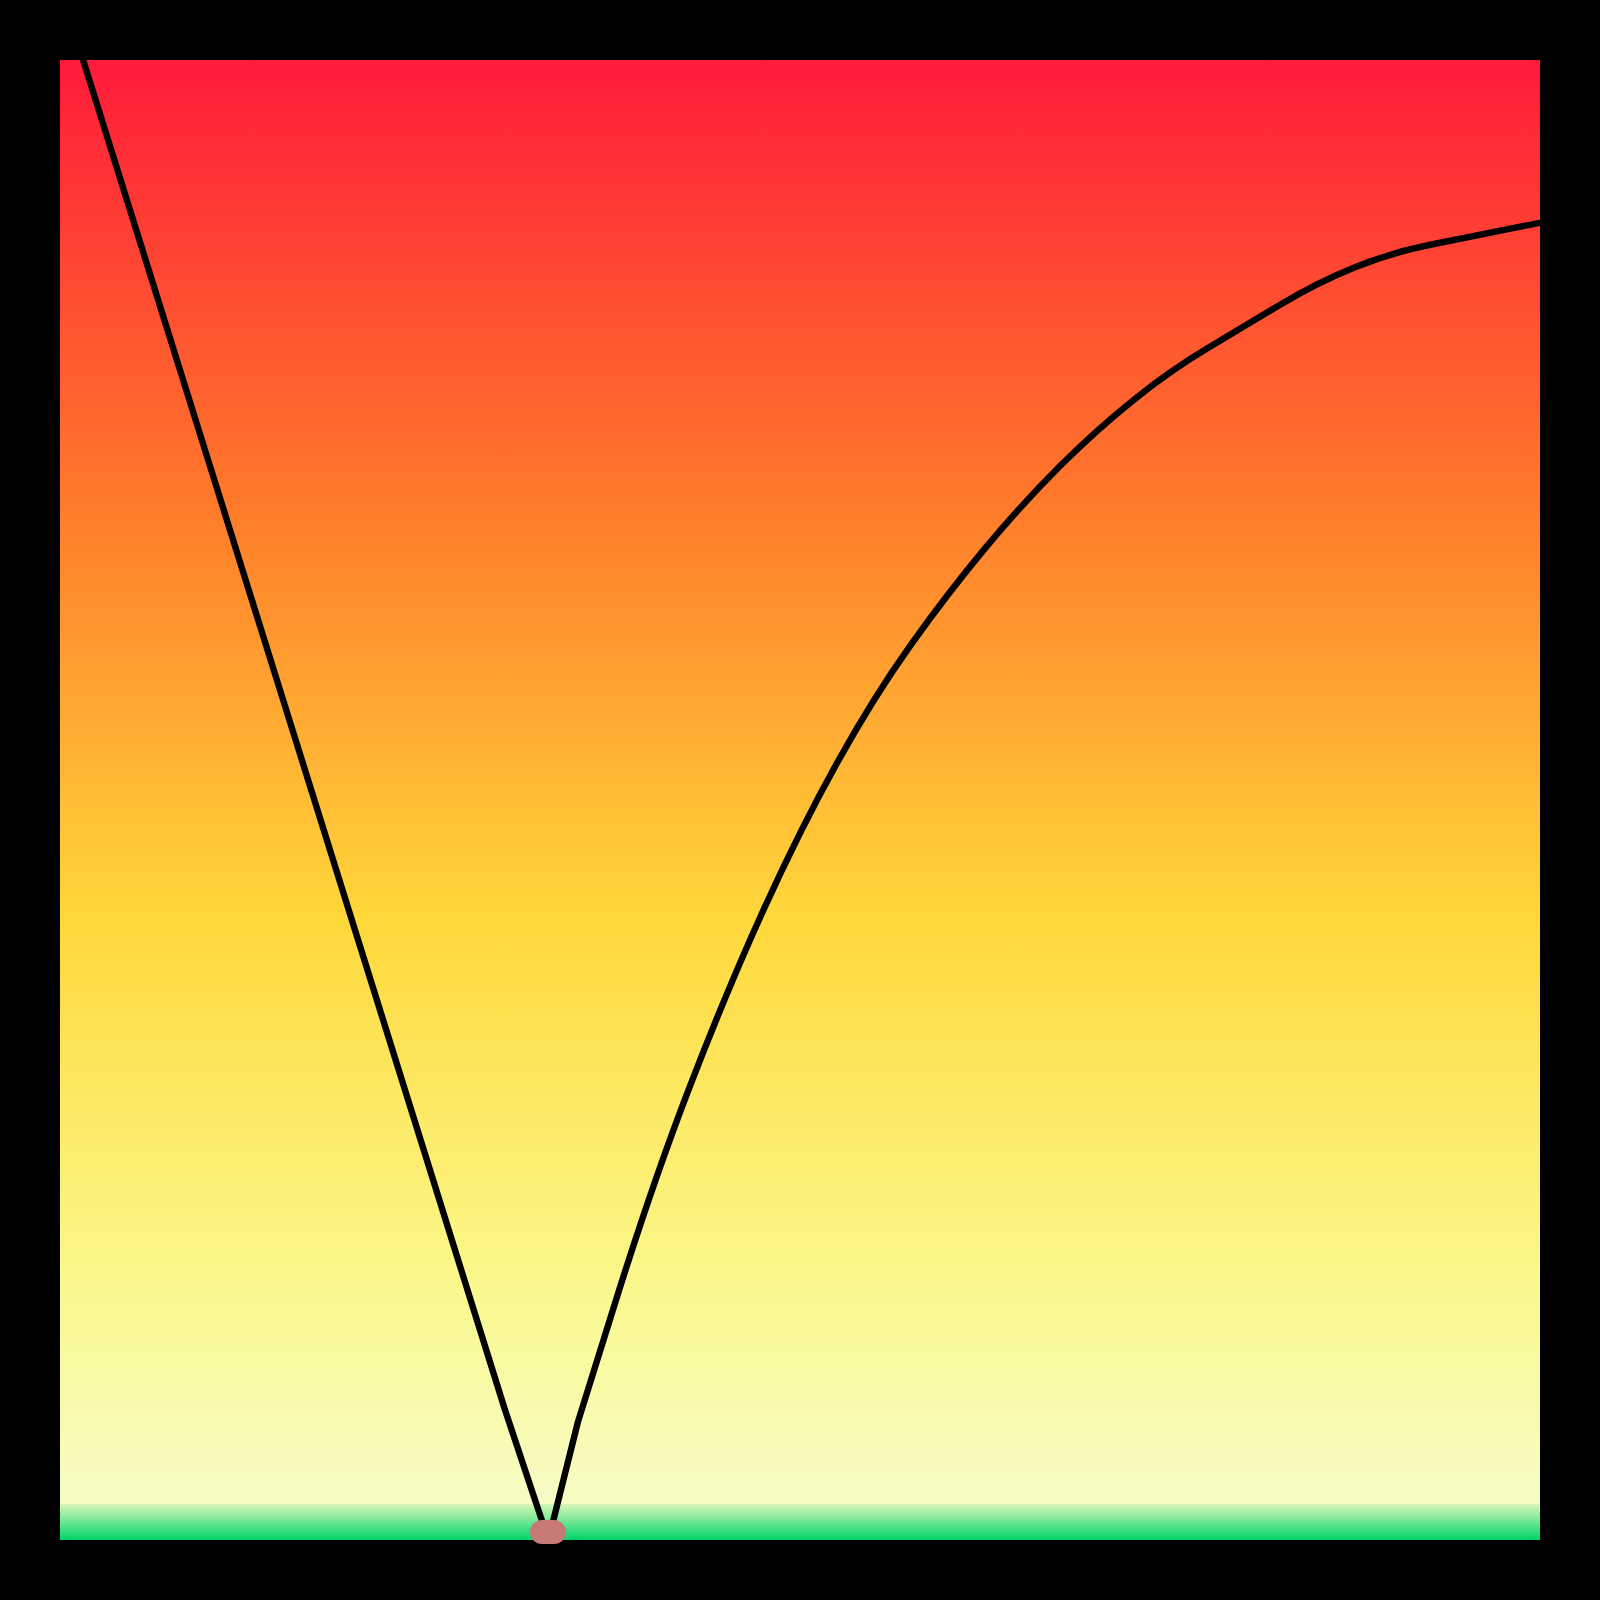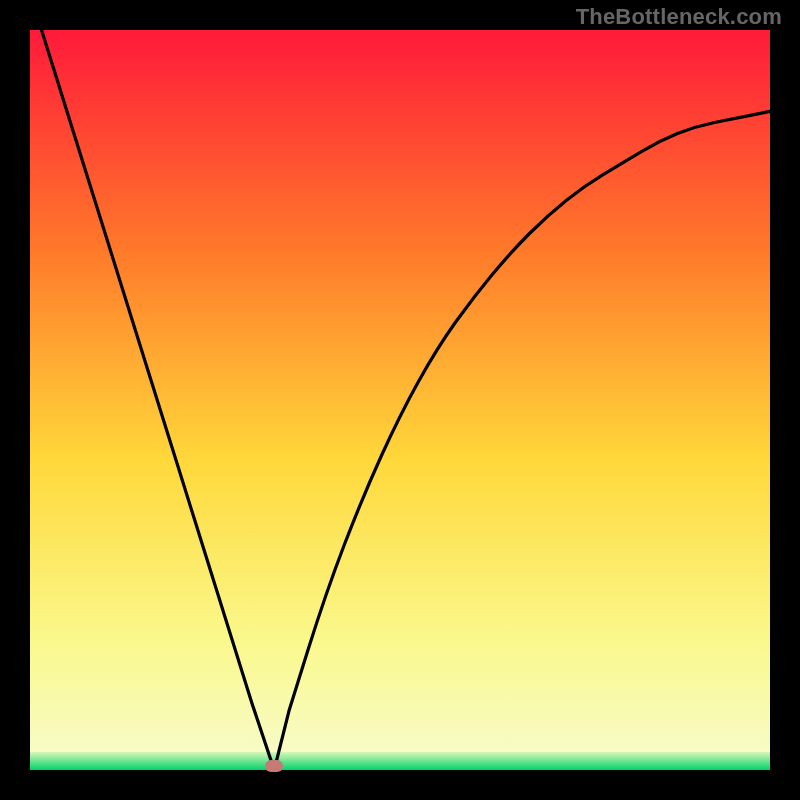--- a/index.html
+++ b/index.html
@@ -52,21 +52,20 @@
     background: #c77a75;
     z-index: 4;
     transform: translate(-50%, -50%);
   }
 </style>
 </head>
 <body>
 
 <div class="outer">
 
-  <div class="watermark">TheBottleneck.com</div>
 
   <div class="plot-frame">
 
     <svg class="plot-area" viewBox="0 0 740 740" preserveAspectRatio="none">
       <defs>
         <linearGradient id="bgGrad" x1="0" y1="0" x2="0" y2="1">
           <stop id="g0" offset="0%" stop-color="#ff1a3a"></stop>
           <stop id="g1" offset="30%" stop-color="#ff7a2a"></stop>
           <stop id="g2" offset="58%" stop-color="#ffd83a"></stop>
           <stop id="g3" offset="82%" stop-color="#faf88a"></stop>

